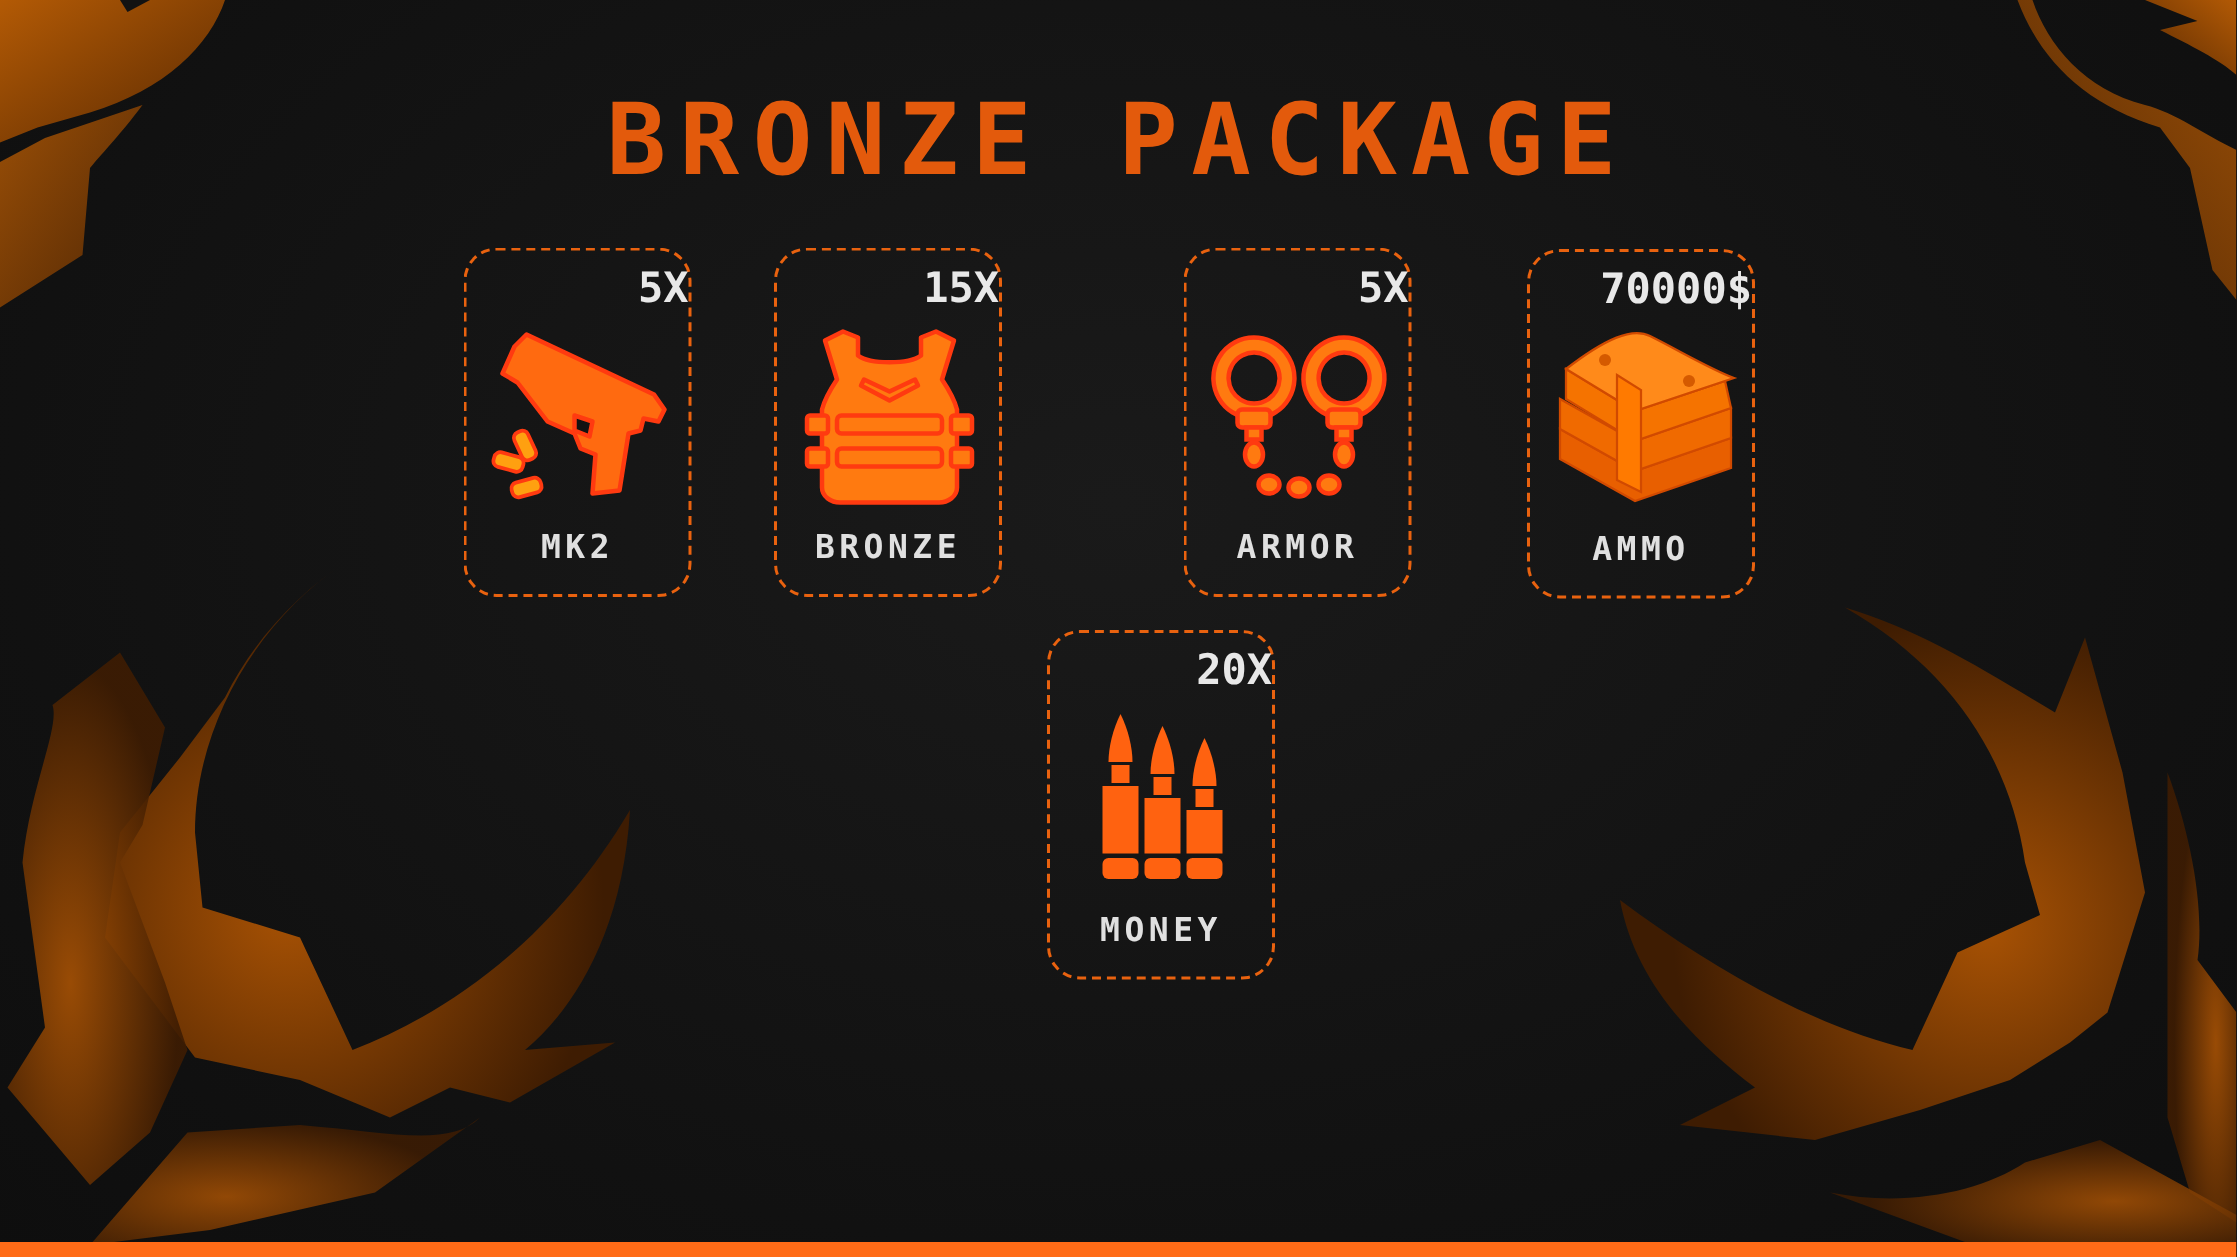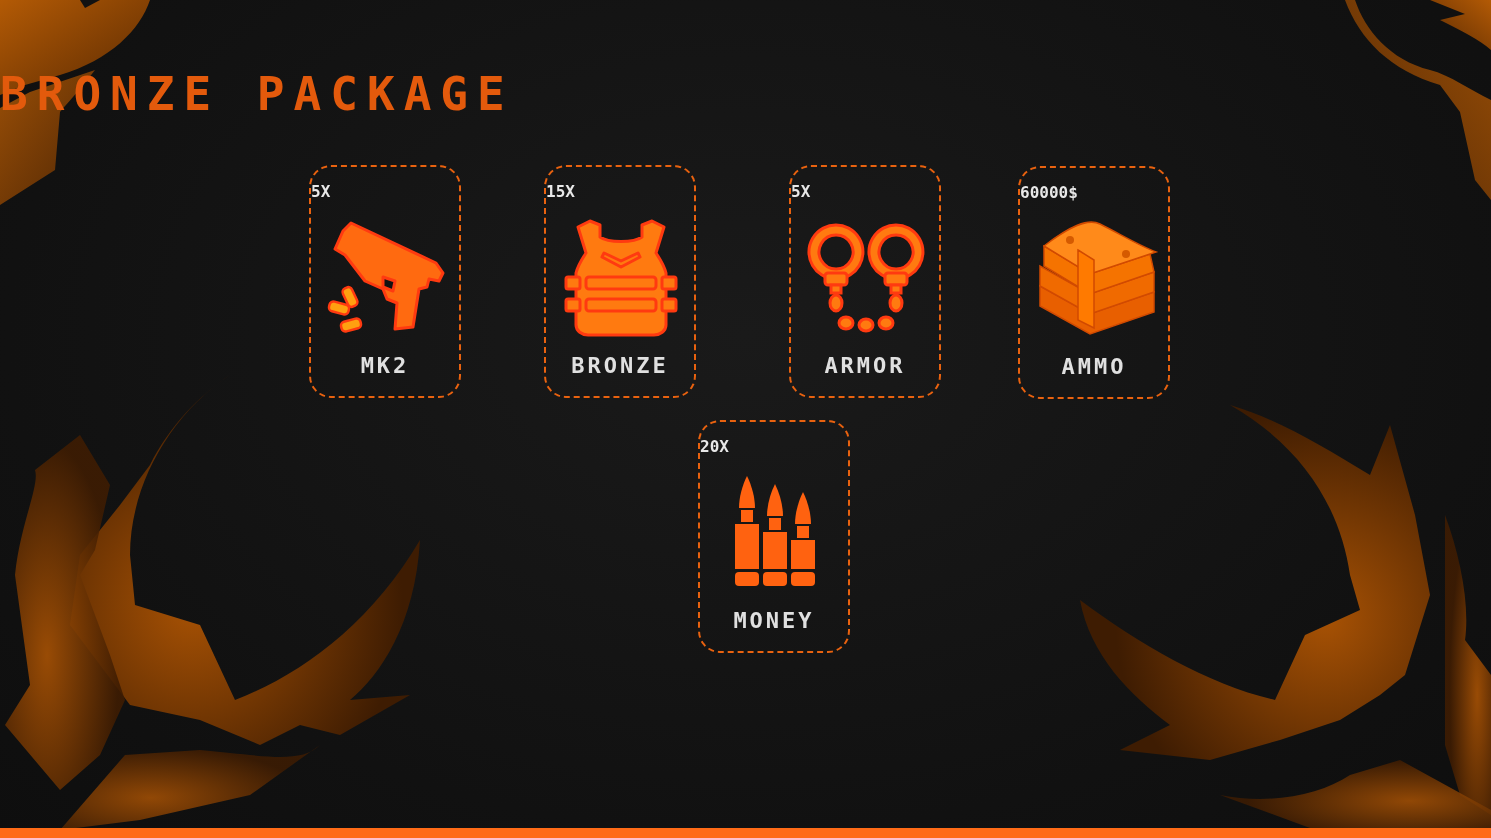--- a/index.html
+++ b/index.html
@@ -6,32 +6,32 @@
     html, body { width: 1491px; height: 838px; overflow: hidden; background: #121212; }
     body { position: relative; font-family: "DejaVu Sans Mono", "Liberation Mono", monospace; }
     .bg {
       position: absolute; inset: 0;
       background:
         radial-gradient(ellipse at 50% 40%, #1a1a1a 0%, #111111 70%, #0e0e0e 100%);
     }
     .emblem { position: absolute; }
     .bottom-bar { position: absolute; left: 0; right: 0; top: 828px; height: 10px; background: #ff6b17; }
     .title {
-      position: absolute; left: 0; right: 0; top: 58px; 
+      position: absolute; left: 0; right: 0; top: 58px; text-align: center;
       font-family: "DejaVu Sans Mono", monospace; font-weight: bold;
-      font-size: 46px; letter-spacing: 9px; color: #e35a0c;
+      font-size: 66px; letter-spacing: 9px; color: #e35a0c;
       line-height: 72px;
     }
     .card {
       position: absolute; width: 152px; height: 233px;
       border: 2px dashed #e9620f; border-radius: 22px;
     }
     .card .qty {
-      position: absolute; left: 0; right: 0; top: 10px; text-align: left;
-      color: #e8e8e8; font-size: 16px; line-height: 30px; font-weight: bold;
+      position: absolute; left: 0; right: 0; top: 10px; text-align: right;
+      color: #e8e8e8; font-size: 28px; line-height: 30px; font-weight: bold;
     }
     .card .label {
       position: absolute; left: 0; right: 0; bottom: 16px; text-align: center;
       color: #e0e0e0; font-size: 22px; letter-spacing: 3px; line-height: 28px; font-weight: bold;
     }
     .card .icon { position: absolute; left: 10px; top: 48px; width: 130px; height: 125px; }
   </style>
 </head>
 <body>
 
@@ -95,21 +95,21 @@
     </g>
     <g stroke="#ff3a10" stroke-width="2.5" fill="#ffa010">
       <rect x="24" y="72" width="10" height="20" rx="4" transform="rotate(-25 29 82)"></rect>
       <rect x="8" y="88" width="20" height="10" rx="4" transform="rotate(15 18 93)"></rect>
       <rect x="20" y="105" width="20" height="10" rx="4" transform="rotate(-15 30 110)"></rect>
     </g>
   </svg>
   <div class="label">MK2</div>
 </div>
 
-<div class="card" style="left:544px;top:165px">
+<div class="card" style="left:516px;top:165px">
   <div class="qty">15X</div>
   <svg class="icon" viewBox="0 0 130 125">
     <g stroke="#ff3a10" stroke-width="3" stroke-linejoin="round" fill="#ff7a10">
       <path d="M22 12 L34 6 L44 10 L44 22 C52 28 78 28 86 22 L86 10 L96 6 L108 12 L100 38 C104 44 108 50 110 58 L110 110 C110 116 104 120 98 120 L32 120 C26 120 20 116 20 110 L20 58 C22 50 26 44 30 38 Z"></path>
       <path d="M48 38 L65 46 L82 38 L84 42 L65 52 L46 42 Z" fill="#ff7a10"></path>
       <rect x="30" y="62" width="70" height="12" rx="3"></rect>
       <rect x="30" y="84" width="70" height="12" rx="3"></rect>
       <rect x="10" y="62" width="14" height="12" rx="2"></rect>
       <rect x="10" y="84" width="14" height="12" rx="2"></rect>
       <rect x="106" y="62" width="14" height="12" rx="2"></rect>
@@ -133,21 +133,21 @@
       <ellipse cx="95" cy="88" rx="6" ry="8"></ellipse>
       <ellipse cx="45" cy="108" rx="7" ry="6"></ellipse>
       <ellipse cx="65" cy="110" rx="7" ry="6"></ellipse>
       <ellipse cx="85" cy="108" rx="7" ry="6"></ellipse>
     </g>
   </svg>
   <div class="label">ARMOR</div>
 </div>
 
 <div class="card" style="left:1018px;top:166px">
-  <div class="qty">60000$</div>
+  <div class="qty">70000$</div>
   <svg class="icon" viewBox="0 0 130 125">
     <g stroke="#d14a00" stroke-width="1.5">
       <path d="M10 90 L60 118 L124 96 L124 76 L60 98 L10 70 Z" fill="#e85f00"></path>
       <path d="M10 70 L60 98 L124 76 L124 56 L60 78 L10 50 Z" fill="#f06a00"></path>
       <path d="M14 50 L60 78 L124 56 L120 38 L60 58 L14 30 Z" fill="#f57300"></path>
       <path d="M14 30 C40 10 58 2 70 8 C90 18 110 30 126 36 L60 58 Z" fill="#ff8a1a"></path>
       <path d="M48 34 L64 44 L64 112 L48 104 Z" fill="#ff7a00"></path>
     </g>
     <circle cx="40" cy="24" r="4" fill="#d55a00"></circle>
     <circle cx="96" cy="38" r="4" fill="#d55a00"></circle>

